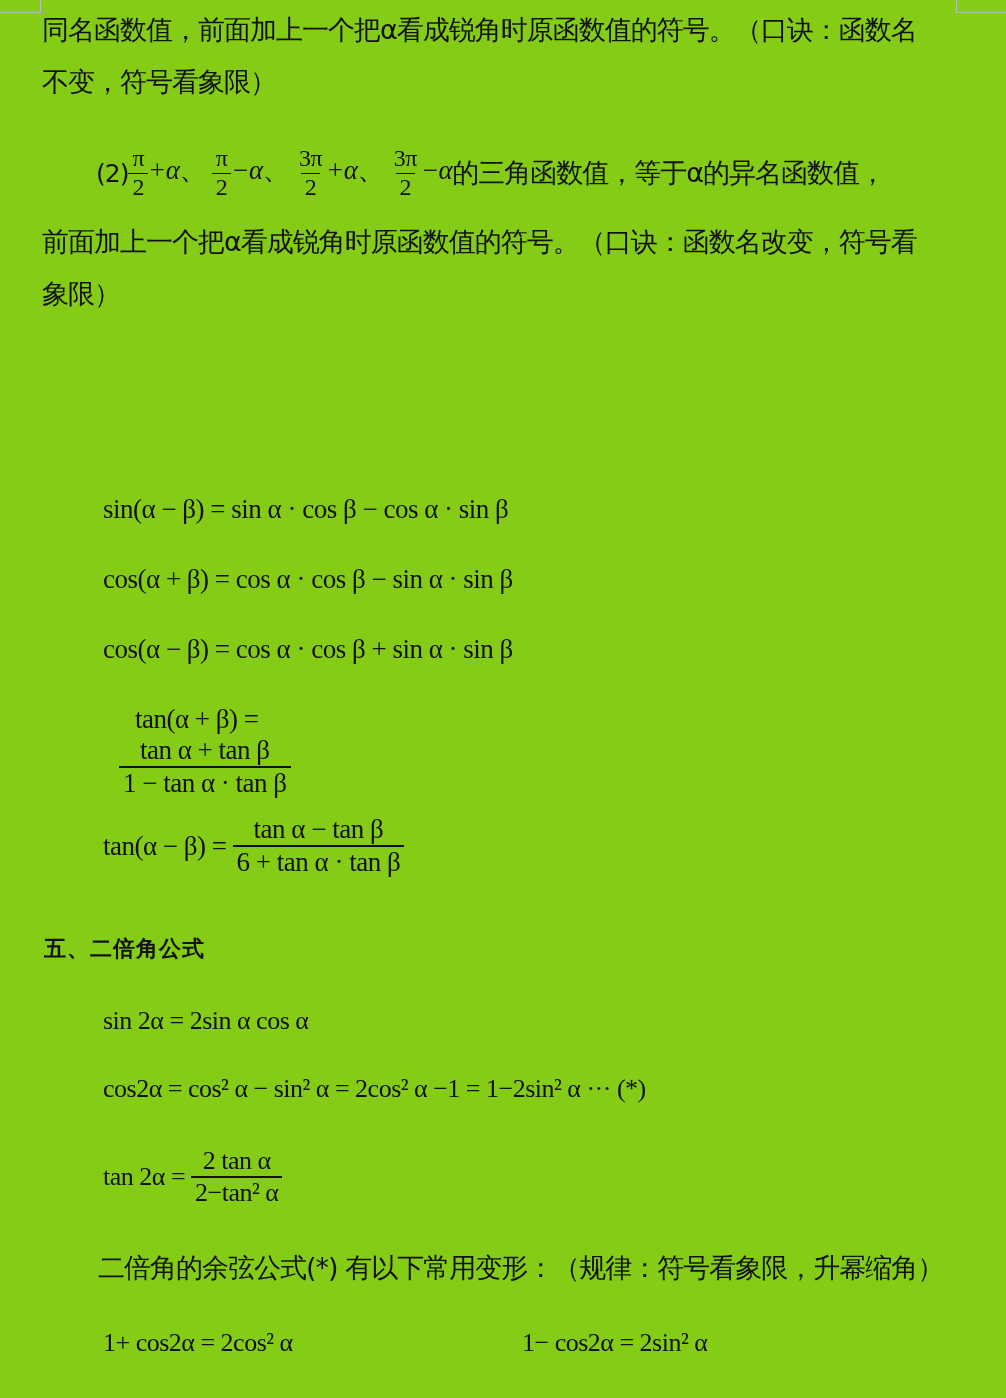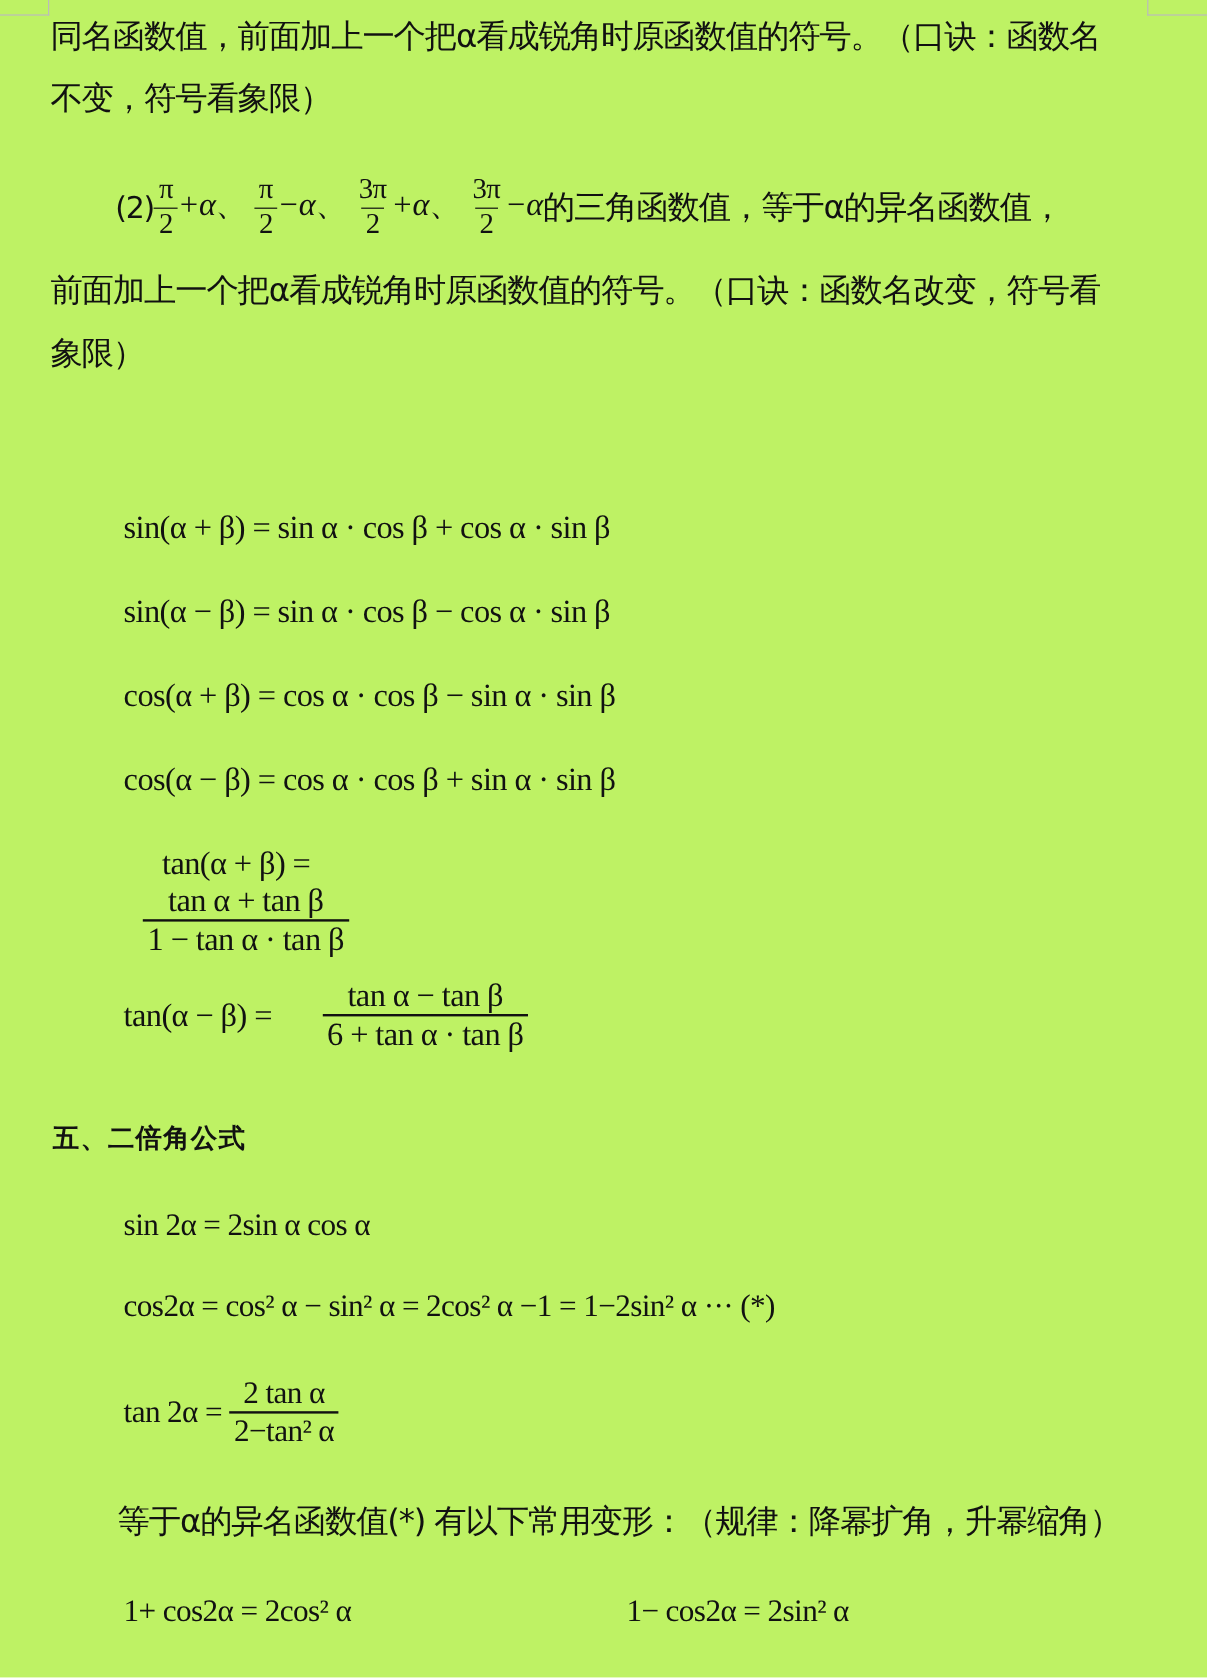--- a/index.html
+++ b/index.html
@@ -1,17 +1,17 @@
 <!DOCTYPE html>
 <html><head>
 <meta charset="utf-8">
 <style>
   html, body { margin: 0; padding: 0; background: #ffffff; }
   body { width: 1006px; height: 1398px; position: relative; overflow: hidden; color: #111; }
-  .page { position: absolute; left: 0; top: 0; width: 1006px; height: 1398px; background: #bef264; }
+  .page { position: absolute; left: 0; top: 0; width: 1006px; height: 1398px; background: #84cc16; }
   .corner-tl { position: absolute; left: 0; top: 0; width: 40px; height: 12px; border-right: 1px solid #bbb; border-bottom: 1px solid #bbb; }
   .corner-tr { position: absolute; left: 956px; top: 0; width: 50px; height: 12px; border-left: 1px solid #bbb; border-bottom: 1px solid #bbb; }
   .cn { font-family: "DejaVu Sans", sans-serif; font-size: 27px; letter-spacing: -1px; position: absolute; white-space: nowrap; }
   .math { font-family: "Liberation Serif", serif; font-size: 27px; position: absolute; white-space: nowrap; letter-spacing: -0.5px; }
   .heading { font-family: "DejaVu Sans", sans-serif; font-weight: bold; font-size: 22px; position: absolute; white-space: nowrap; letter-spacing: 1px; }
   .frac { display: inline-flex; flex-direction: column; align-items: center; vertical-align: middle; line-height: 1.15; }
   .frac .num { padding: 0 4px; }
   .frac .den { border-top: 2px solid #111; padding: 0 4px; }
   .frac.small { font-size: 24px; }
   .frac.small .den { border-top-width: 1.5px; }
@@ -46,48 +46,47 @@
       <span class="frac small">
           <span class="num">3π</span>
           <span class="den">2</span>
         </span><i>−α</i>
     </span>
     <span class="cn" style="position:static;">的三角函数值，等于α的异名函数值，</span>
   </div>
   <div class="cn" style="left:42px; top:224px;">前面加上一个把α看成锐角时原函数值的符号。（口诀：函数名改变，符号看</div>
   <div class="cn" style="left:42px; top:276px;">象限）</div>
 
-  <div class="math" style="left:103px; top:424px;">sin(α + β) = sin α · cos β + cos α · sin β</div>
   <div class="math" style="left:103px; top:494px;">sin(α − β) = sin α · cos β − cos α · sin β</div>
   <div class="math" style="left:103px; top:634px;">cos(α − β) = cos α · cos β + sin α · sin β</div>
   <div class="math" style="left:103px; top:564px;">cos(α + β) = cos α · cos β − sin α · sin β</div>
 
   <div class="row math" style="left:103px; top:704px;flex-direction:column;">
     <span>tan(α + β) =</span>
     <span class="frac" style="margin-left:16px;">
       <span class="num">tan α + tan β</span>
       <span class="den">1 − tan α · tan β</span>
     </span>
   </div>
-  <div class="row math" style="left:103px; top:814px;gap:36px;">
+  <div class="row math" style="left:103px; top:814px;">
     <span>tan(α − β) =</span>
     <span class="frac" style="margin-left:6px;justify-content:space-between;">
       <span class="num">tan α − tan β</span>
       <span class="den">6 + tan α · tan β</span>
     </span>
   </div>
 
   <div class="heading" style="left:44px; top:934px;">五、二倍角公式</div>
   <div class="math" style="left:103px; top:1006px; font-size:26px;">sin 2α = 2sin α cos α</div>
   <div class="math" style="left:103px; top:1074px; font-size:26px;">cos2α = cos² α − sin² α = 2cos² α −1 = 1−2sin² α ··· (*)</div>
 
   <div class="row math" style="left:103px; top:1146px; font-size:26px;">
     <span>tan 2α =</span>
     <span class="frac" style="margin-left:6px;">
       <span class="num">2 tan α</span>
       <span class="den">2−tan² α</span>
     </span>
   </div>
 
-  <div class="cn" style="left:98px; top:1250px;">等于α的异名函数值(*) 有以下常用变形：（规律：降幂扩角，升幂缩角）</div>
+  <div class="cn" style="left:98px; top:1250px;">二倍角的余弦公式(*) 有以下常用变形：（规律：符号看象限，升幂缩角）</div>
   <div class="math" style="left:103px; top:1328px; font-size:26px;">1+ cos2α = 2cos² α</div>
   <div class="math" style="left:522px; top:1328px; font-size:26px;">1− cos2α = 2sin² α</div>
 </div>
 
 </body></html>

